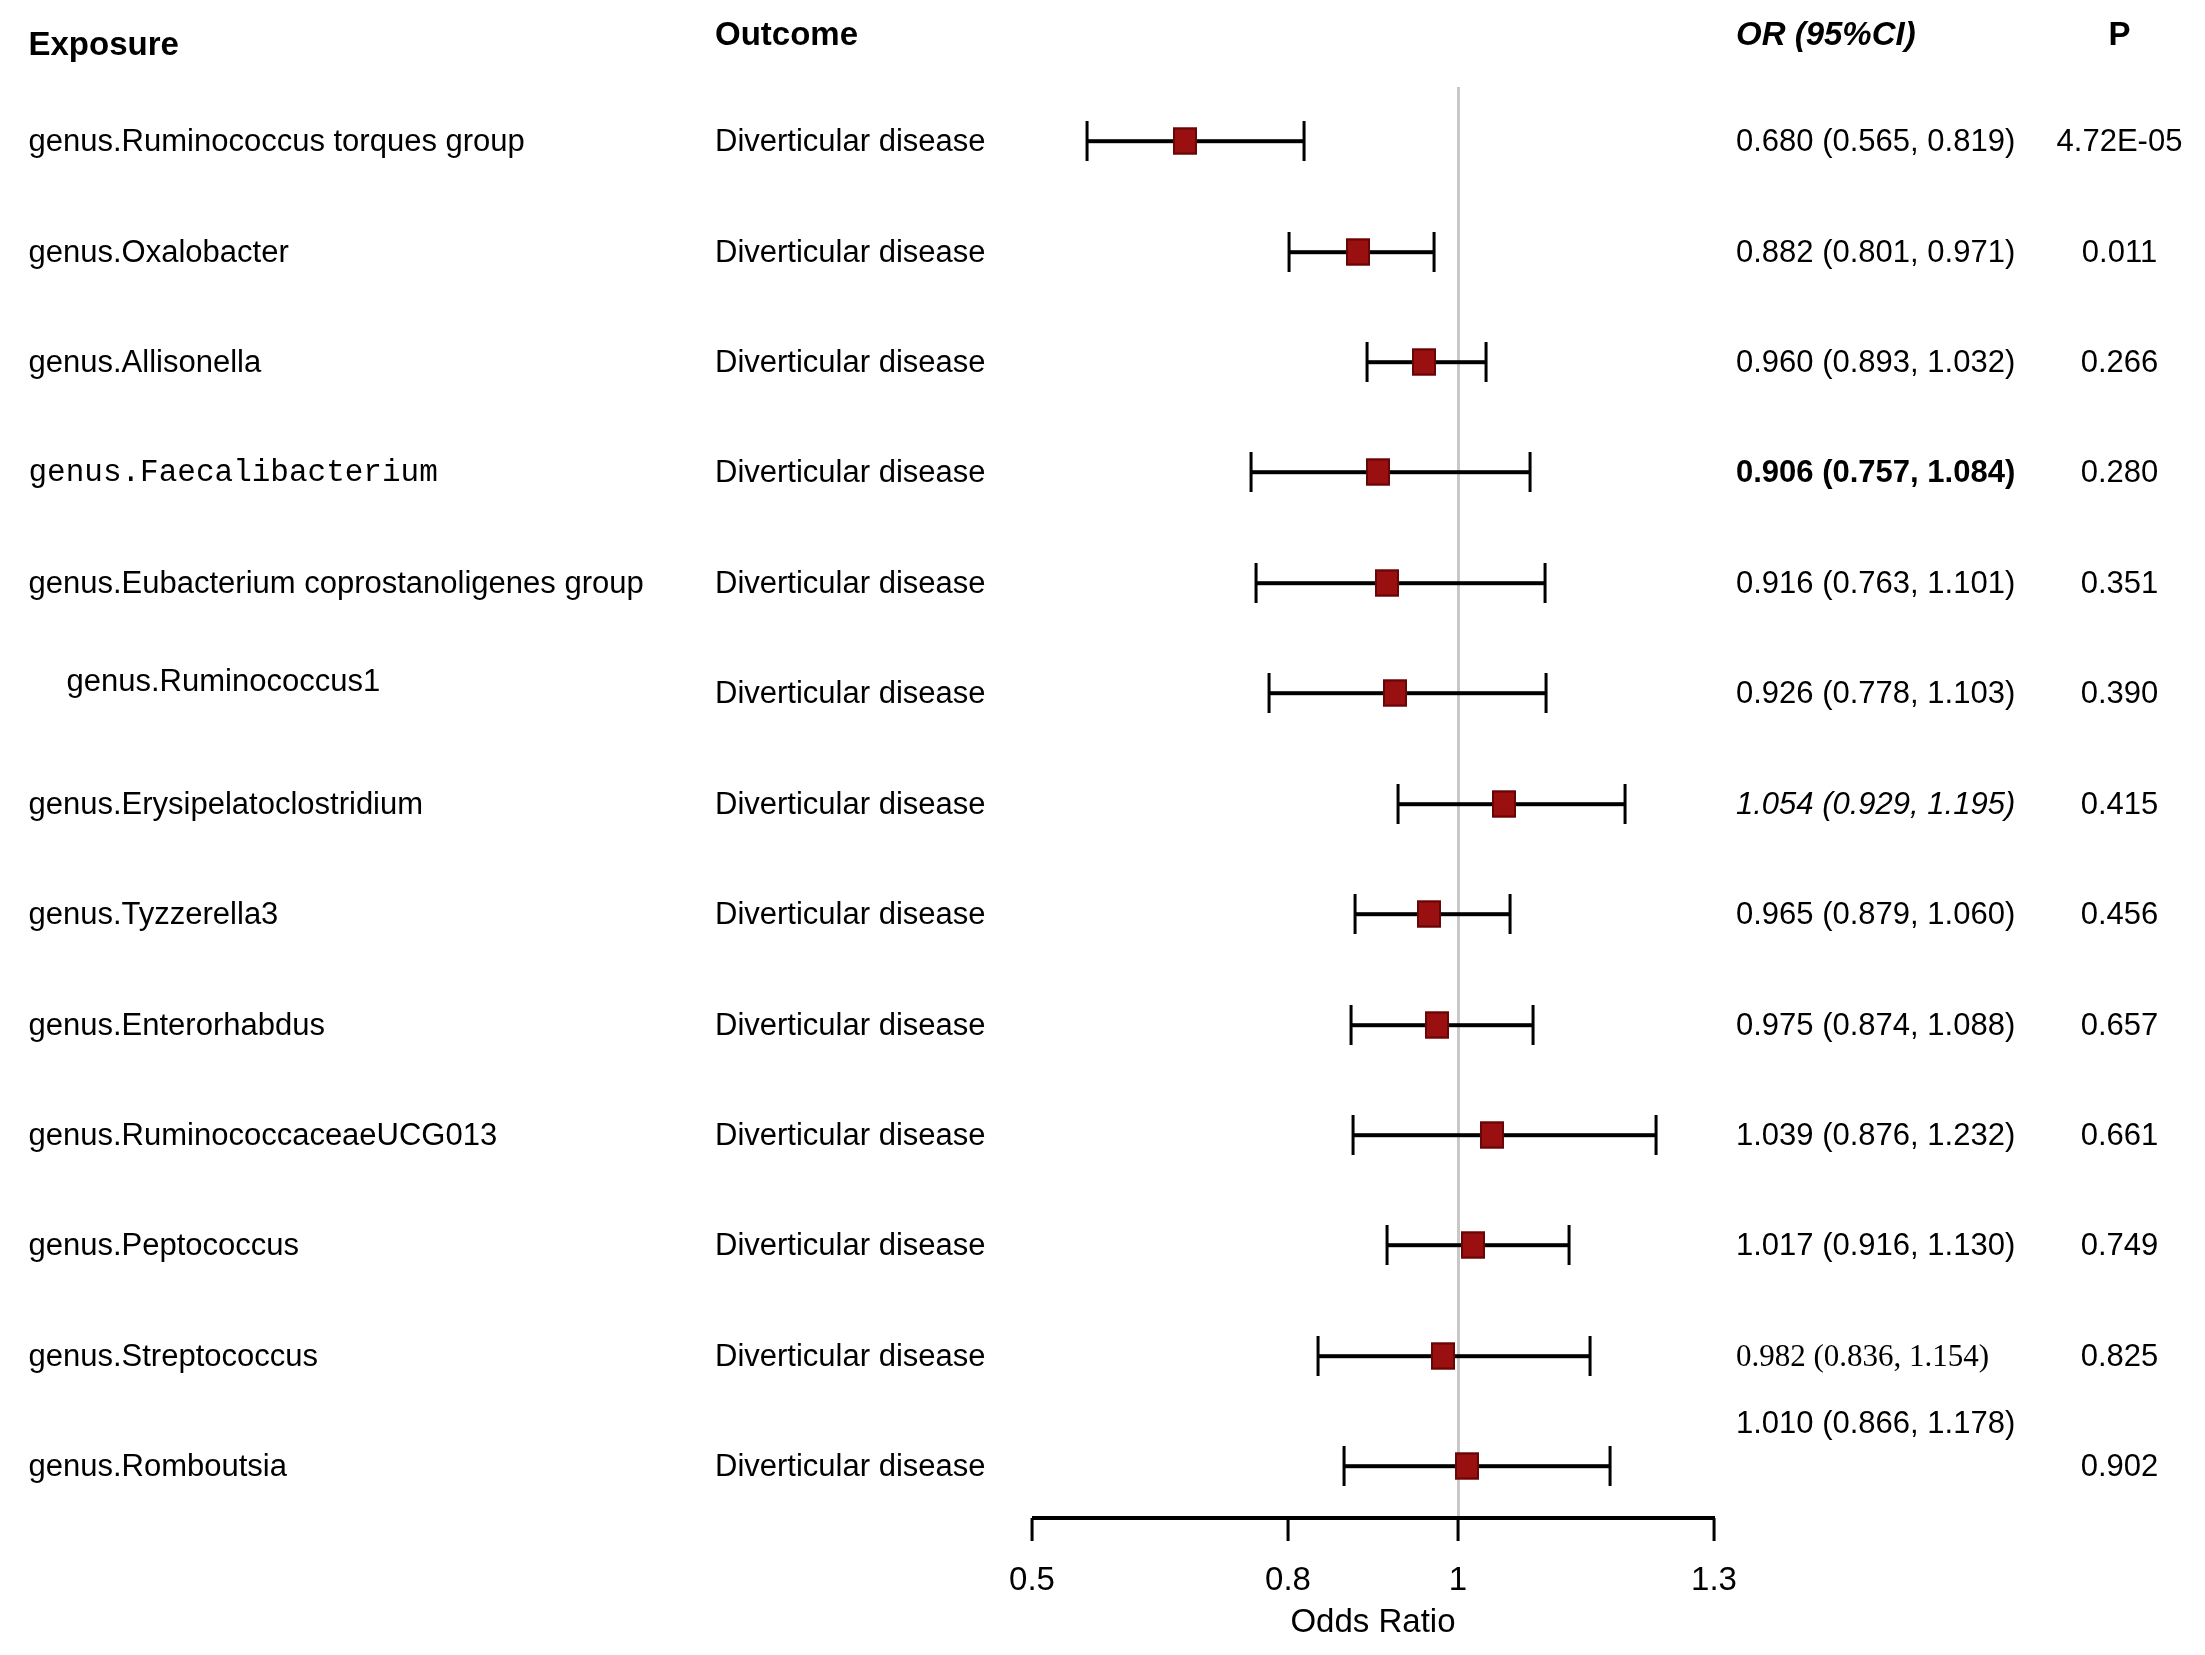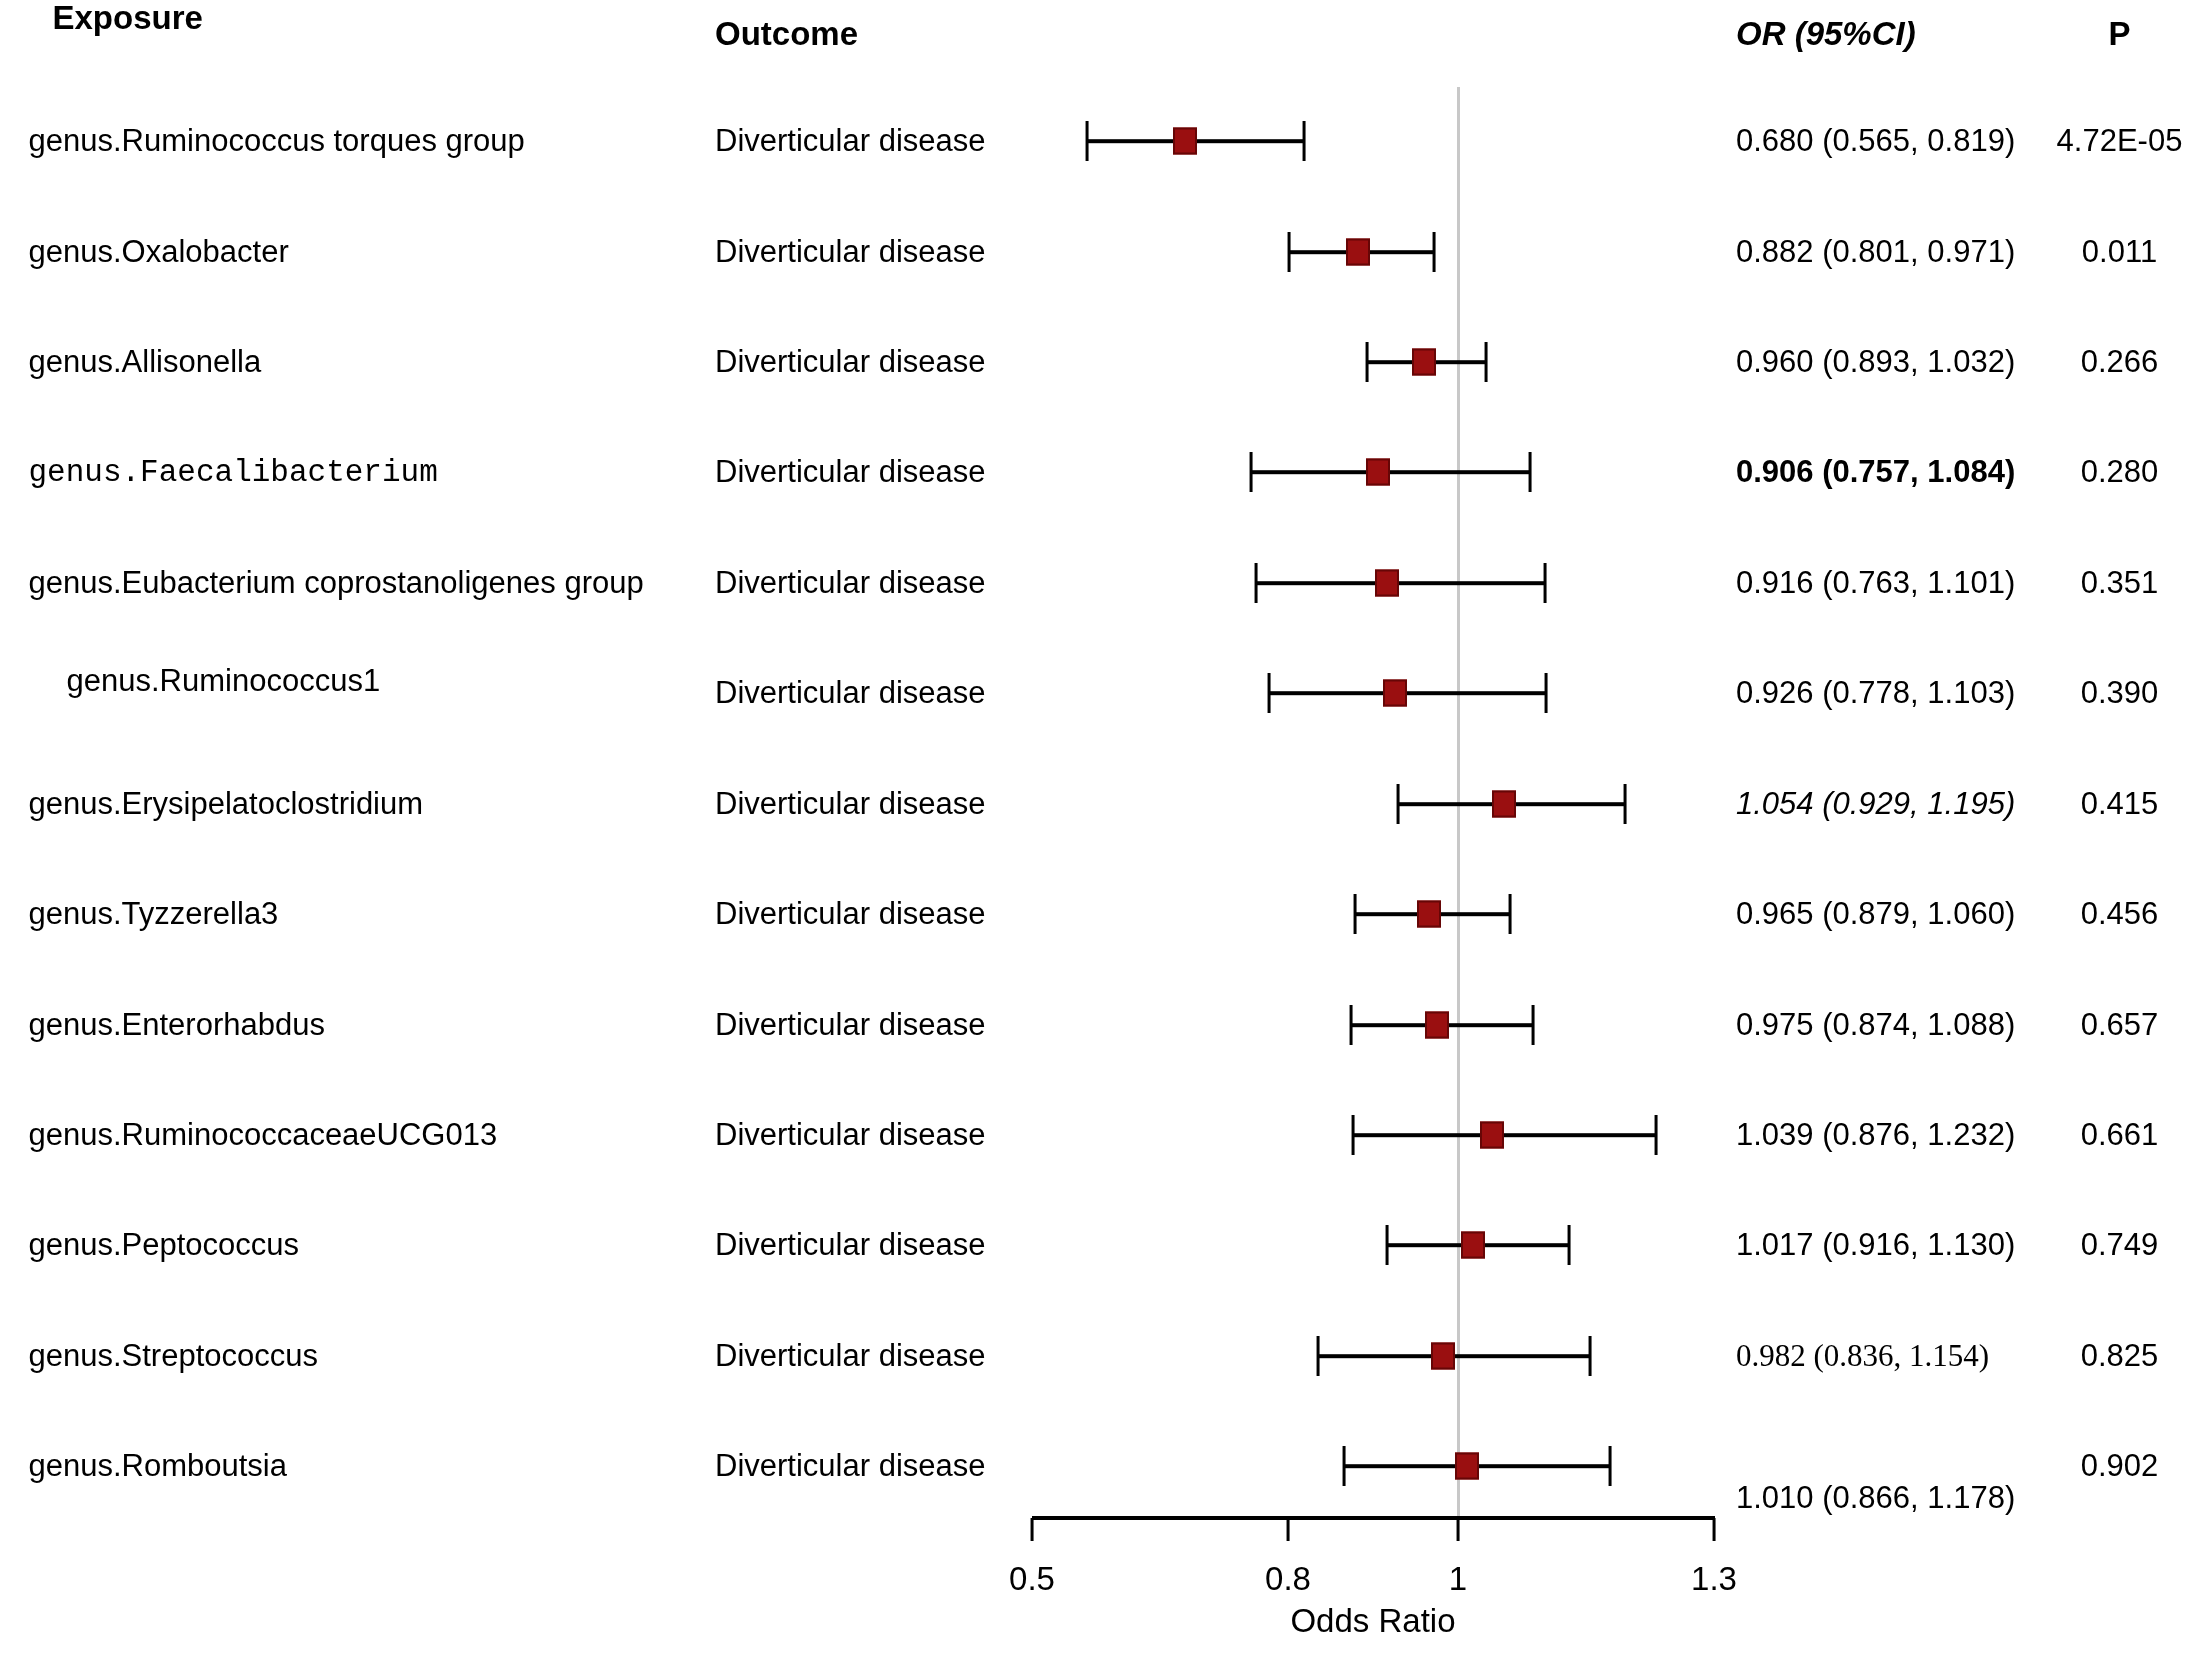--- a/index.html
+++ b/index.html
@@ -17,21 +17,21 @@
     transform:translateY(-50%);
     white-space:nowrap;
   }
   .cell{
     position:absolute;
     font-size:31px;
     transform:translateY(-50%);
     white-space:nowrap;
   }
   .pcell{width:171px;text-align:center;}
-  #hdr-exposure{left:28.5px;top:18px;margin-left:24px;}
+  #hdr-exposure{left:28.5px;top:44px;}
   #hdr-outcome{left:715px;top:34px;}
   #hdr-orci{left:1736px;top:34px;font-style:italic;}
   #hdr-p{left:2034px;top:34px;width:171px;text-align:center;}
   .refline{position:absolute;width:2.9px;z-index:1;}
   .ebar{position:absolute;height:3.6px;background:#000;transform:translateY(-50%);z-index:2;}
   .cap{position:absolute;width:2.9px;height:40px;background:#000;transform:translate(-50%,-50%);z-index:2;}
   .marker{
     position:absolute;width:24px;height:27px;
     box-sizing:border-box;border:2.1px solid #660606;
     transform:translate(-50%,-50%);z-index:3;
@@ -151,21 +151,21 @@
       <div class="cell" style="left: 28.5px; top: 1356px;">genus.Streptococcus</div>
       <div class="cell" style="left: 715px; top: 1356px;">Diverticular disease</div>
       <div class="cell" style="left: 1736px; top: 1356px; font-family: Liberation Serif, serif;">0.982 (0.836, 1.154)</div>
       <div class="cell pcell" style="left: 2034px; top: 1356px;">0.825</div>
       <div class="ebar" style="left: 1318px; width: 271px; top: 1356px; background: rgb(0, 0, 0);"></div>
       <div class="cap" style="left: 1318px; top: 1356px; background: rgb(0, 0, 0);"></div>
       <div class="cap" style="left: 1590px; top: 1356px; background: rgb(0, 0, 0);"></div>
       <div class="marker" style="left: 1443px; top: 1356px; background: rgb(154, 15, 16); border-color: rgb(102, 6, 6);"></div>
       <div class="cell" style="left: 28.5px; top: 1466px;">genus.Romboutsia</div>
       <div class="cell" style="left: 715px; top: 1466px;">Diverticular disease</div>
-      <div class="cell" style="left: 1736px; top: 1498px;">1.010 (0.866, 1.178)</div>
+      <div class="cell" style="left: 1736px; top: 1423px;">1.010 (0.866, 1.178)</div>
       <div class="cell pcell" style="left: 2034px; top: 1466px;">0.902</div>
       <div class="ebar" style="left: 1344px; width: 266px; top: 1466px; background: rgb(0, 0, 0);"></div>
       <div class="cap" style="left: 1344px; top: 1466px; background: rgb(0, 0, 0);"></div>
       <div class="cap" style="left: 1610px; top: 1466px; background: rgb(0, 0, 0);"></div>
       <div class="marker" style="left: 1467px; top: 1466px; background: rgb(154, 15, 16); border-color: rgb(102, 6, 6);"></div>
     </div>
 
   <div class="axisline" id="axis-line" style="left: 1032px; width: 683px;"></div>
   <div id="ticks-layer">
       <div class="tick" style="left: 1032px;"></div>

